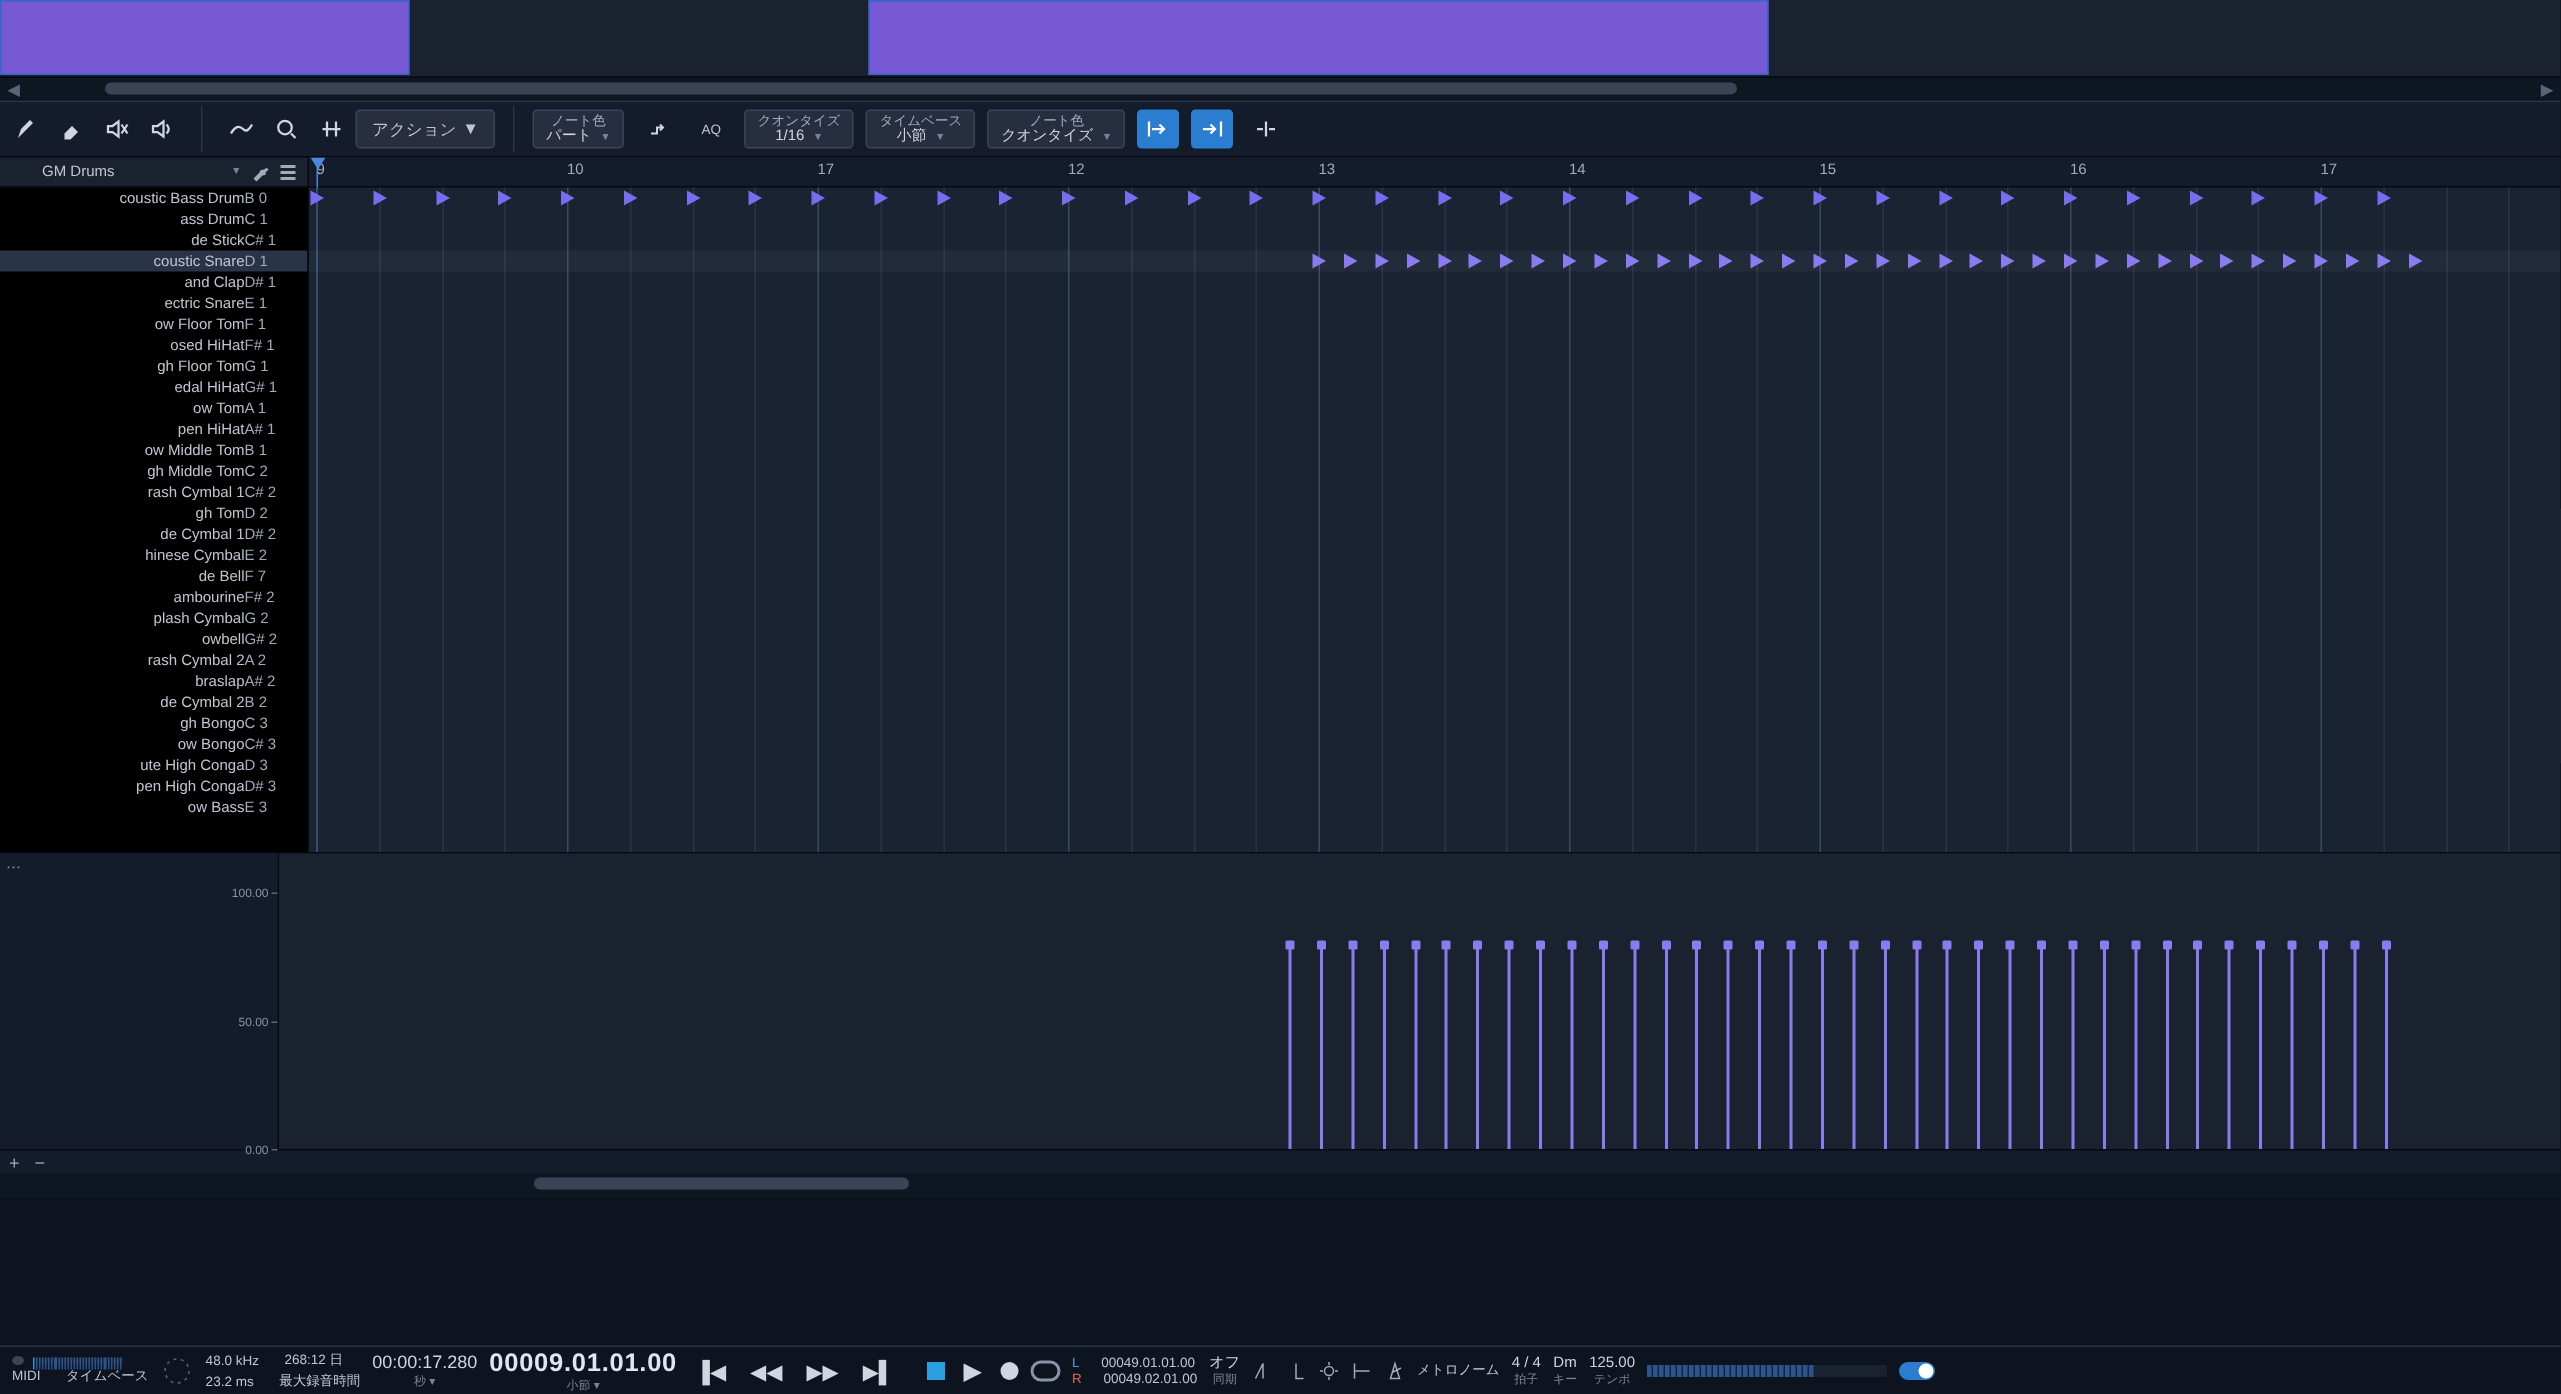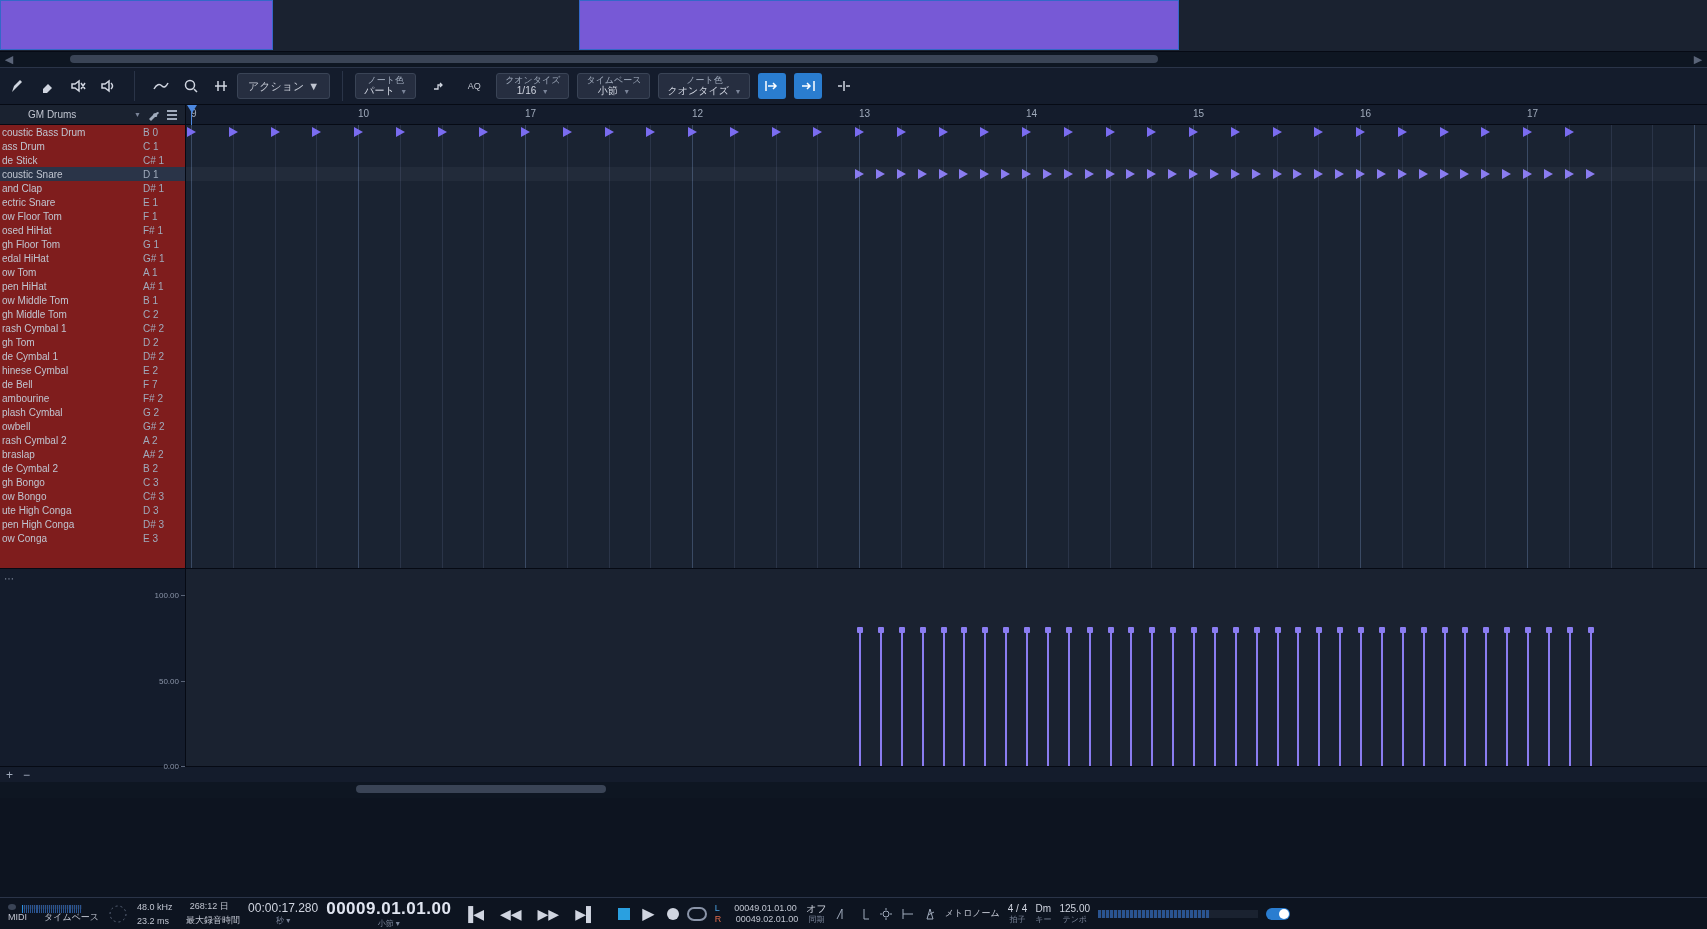--- a/index.html
+++ b/index.html
@@ -22,29 +22,29 @@
   .combo { background: #262e40; border: 1px solid #3a4456; border-radius: 3px; height: 26px; display: flex; align-items: center; padding: 0 8px; gap: 6px; font-size: 11px; }
   .combo .label { color: #a0abbc; font-size: 9px; }
   .combo .val { color: #d0d5e0; font-size: 10px; }
   .combo .tri { font-size: 7px; color: #7a8498; }
   .combo-col { display:flex; flex-direction:column; align-items:center; line-height:1.1; }
   .sep { width: 1px; height: 30px; background: #2a3448; margin: 0 4px; }
   .action-btn { background: #262e40; border: 1px solid #3a4456; border-radius: 3px; height: 26px; padding: 0 10px; display: flex; align-items: center; gap: 4px; font-size: 11px; }
 
   
   .editor-layout { display: flex; height: 463px; }
-  .left-panel { width: 186px; background: #7f1d1d; display: flex; flex-direction: column; border-right: 1px solid #060a14; }
+  .left-panel { width: 206px; background: #000000; display: flex; flex-direction: column; border-right: 1px solid #060a14; }
   .preset-row { height: 20px; background: #1a2230; display: flex; align-items: center; border-bottom: 1px solid #060a14; padding: 0 4px; }
   .preset-name { flex: 1; font-size: 10px; color: #c0c5d0; padding-left: 24px; }
   .preset-row .tri { font-size: 7px; color: #7a8498; margin: 0 4px; }
   .preset-row .ibtn { width: 18px; height: 18px; display: flex; align-items: center; justify-content: center; color: #a0abbc; }
   .drum-list { flex: 1; overflow: hidden; }
   .drum-row { height: 14px; display: flex; align-items: center; font-size: 10px; padding-left: 2px; }
   .drum-row.sel { background: #2a3448; }
-  .drum-name { flex: 1; white-space: nowrap; overflow: hidden; }
+  .drum-name { flex: 1; white-space: nowrap; overflow: hidden; text-align: right; }
   .drum-note { width: 42px; text-align: left; color: #a0abbc; }
 
   
   .grid-area { flex: 1; background: #1a2332; position: relative; overflow: hidden; }
   .ruler { height: 20px; background: #141c2c; border-bottom: 1px solid #060a14; position: relative; }
   .ruler .bar-label { position: absolute; top: 3px; font-size: 10px; color: #a0abbc; }
   .playhead { position: absolute; top: 0; bottom: 0; width: 1px; background: #4c88e0; left: 5px; }
   .playhead::before { content:""; position:absolute; top:0; left:-4px; border-left:5px solid transparent; border-right:5px solid transparent; border-top:8px solid #4c88e0; }
   .note-grid { position: absolute; inset: 20px 0 0 0; }
   .vline { position: absolute; top: 0; bottom: 0; width: 1px; background: #2a3448; }
@@ -326,21 +326,21 @@
         </div>
         <div class="drum-row">
           <span class="drum-name">ute High Conga</span>
           <span class="drum-note">D 3</span>
         </div>
         <div class="drum-row">
           <span class="drum-name">pen High Conga</span>
           <span class="drum-note">D# 3</span>
         </div>
         <div class="drum-row">
-          <span class="drum-name">ow Conga</span>
+          <span class="drum-name">ow Bass</span>
           <span class="drum-note">E 3</span>
         </div>
       </div>
   </div>
   <div class="grid-area">
     <div class="ruler" id="ruler">
         <div class="bar-label" style="left: 5px;">9</div>
         <div class="bar-label" style="left: 172px;">10</div>
         <div class="bar-label" style="left: 339px;">17</div>
         <div class="bar-label" style="left: 506px;">12</div>

